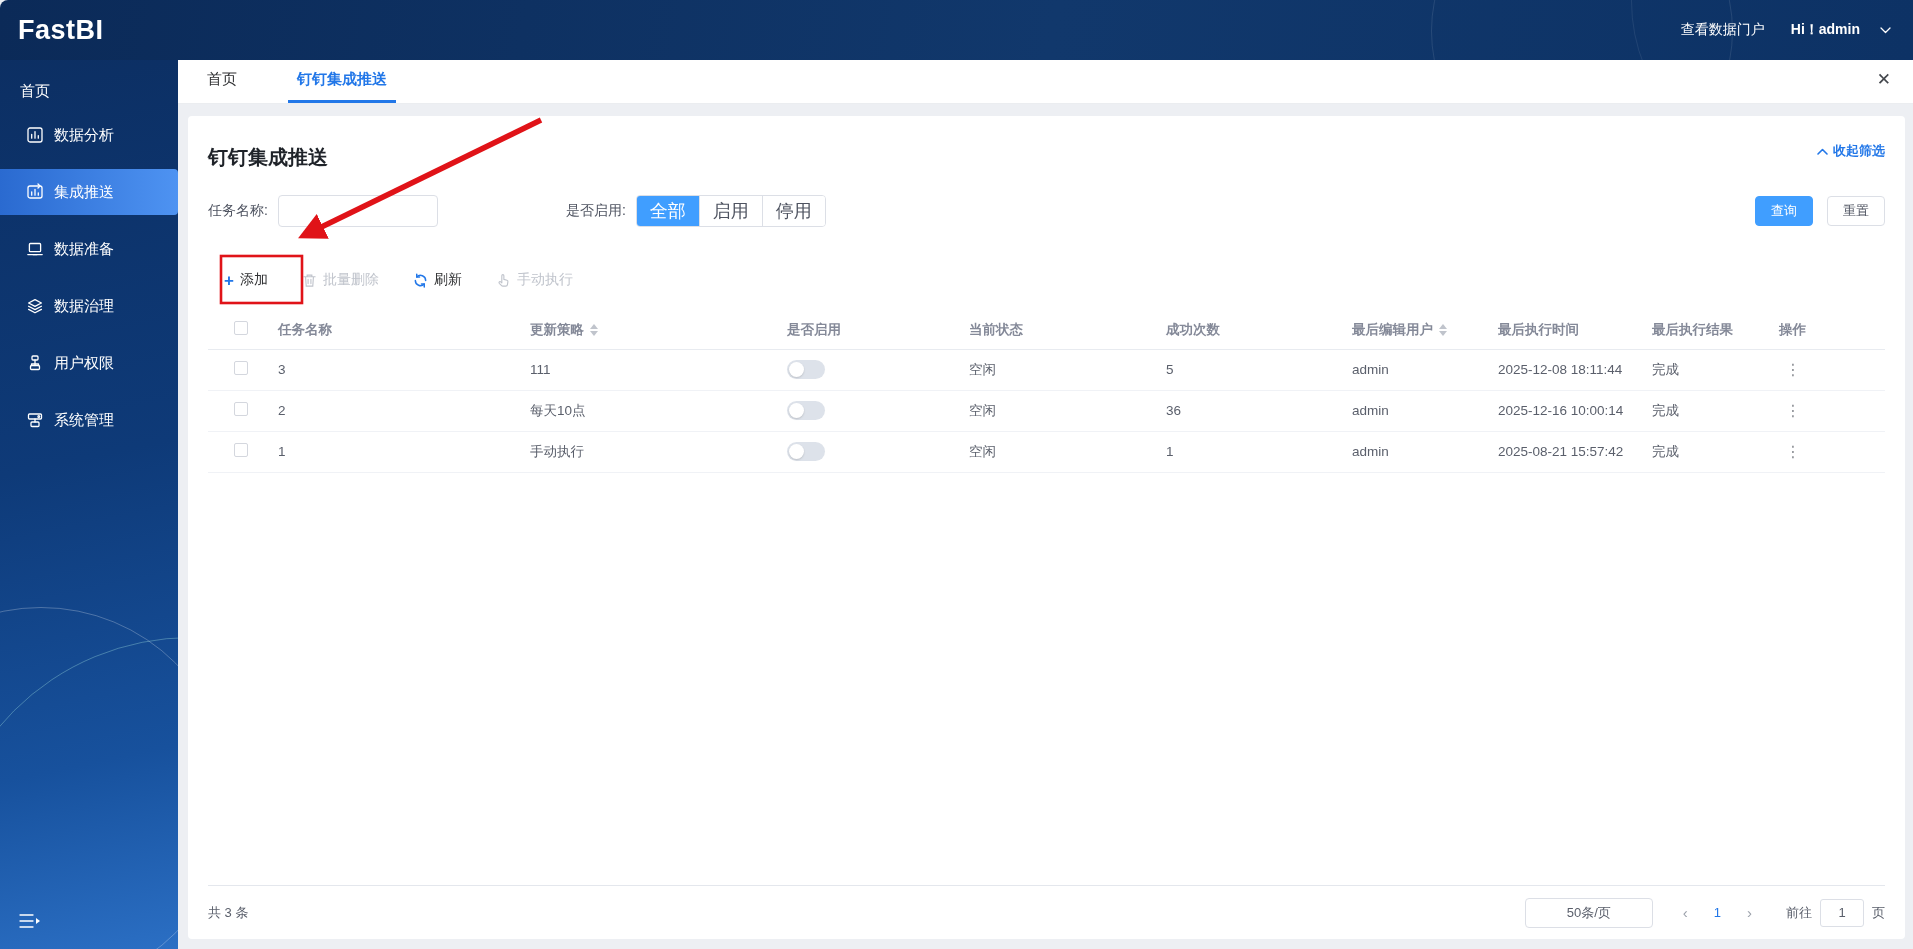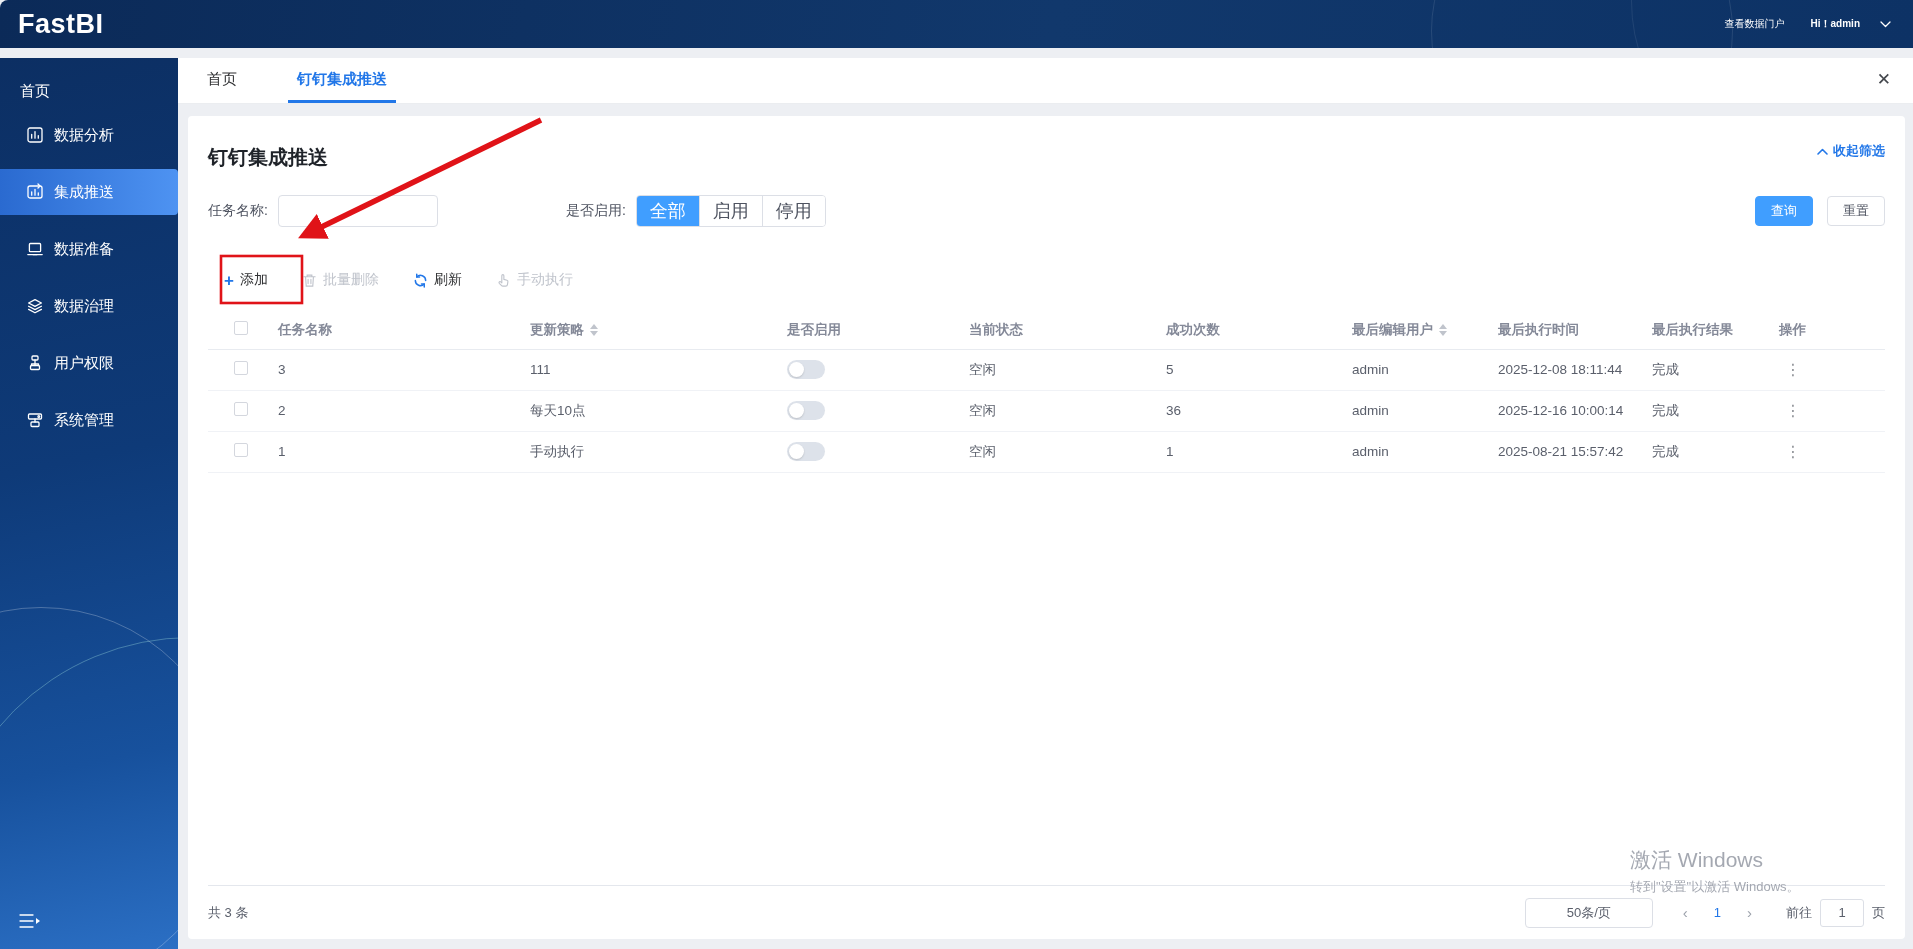--- a/index.html
+++ b/index.html
@@ -1,30 +1,30 @@
 <!DOCTYPE html>
 <html><head>
 <meta charset="utf-8">
 <style>
   * { margin:0; padding:0; box-sizing:border-box; }
   html,body { width:1913px; height:949px; overflow:hidden; }
   body { font-family:"Liberation Sans","DejaVu Sans",sans-serif; background:#e9ebef; color:#303133; }
   .app { position:relative; width:1913px; height:949px; background:#edeff3; }
 
   
-  .header { position:absolute; left:0; top:0; width:1913px; height:48px;
+  .header { position:absolute; left:0; top:0; width:1913px; height:60px;
     background:linear-gradient(100deg,#0b2a58 0%,#11386c 55%,#0d3265 100%);
     display:flex; align-items:center; justify-content:space-between; padding:0 22px 0 18px;
     overflow:hidden; border-radius:8px 0 0 0; z-index:10; }
   .header::before { content:""; position:absolute; right:180px; top:-120px; width:300px; height:300px;
     border-radius:50%; border:1px solid rgba(255,255,255,.10); }
   .header::after { content:""; position:absolute; right:-60px; top:-170px; width:340px; height:340px;
     border-radius:50%; border:1px solid rgba(255,255,255,.08); }
   .logo { font-size:27px; font-weight:bold; color:#fff; letter-spacing:.5px; }
-  .header-right { display:flex; align-items:center; gap:26px; color:#fff; font-size:10px; z-index:2; }
+  .header-right { display:flex; align-items:center; gap:26px; color:#fff; font-size:14px; z-index:2; }
   .portal-link { cursor:pointer; }
   .user-box { display:flex; align-items:center; gap:20px; font-weight:bold; cursor:pointer; }
 
   
   .sidebar { position:absolute; left:0; top:58px; width:178px; height:891px;
     background:linear-gradient(168deg,#0c2f63 0%,#0e3a78 45%,#17519d 78%,#2b6fc4 100%);
     overflow:hidden; z-index:9; }
   .sidebar::before { content:""; position:absolute; left:-150px; bottom:-40px; width:380px; height:380px;
     border-radius:50%; border:1px solid rgba(255,255,255,.25); }
   .sidebar::after { content:""; position:absolute; left:-60px; bottom:-190px; width:500px; height:500px;
@@ -372,24 +372,20 @@
               <input class="goto-input" type="text" value="1" style="">
               <span>页</span>
             </div>
           </div>
         </div>
 
       </div>
     </div>
   </div>
 
-  <div class="watermark">
-    <div class="wm1">激活 Windows</div>
-    <div class="wm2">转到"设置"以激活 Windows。</div>
-  </div>
 
   <svg class="annotation" viewBox="0 0 1913 949">
     <defs>
       <marker id="ah" markerWidth="5" markerHeight="5" refX="3.6" refY="2.5" orient="auto">
         <path d="M0 0L5 2.5L0 5z" fill="#e01318"></path>
       </marker>
     </defs>
     <rect x="221" y="256" width="81" height="47" fill="none" stroke="#e01318" stroke-width="2.6"></rect>
     <line x1="541" y1="120" x2="305" y2="235" stroke="#e01318" stroke-width="5.5" marker-end="url(#ah)"></line>
   </svg>

